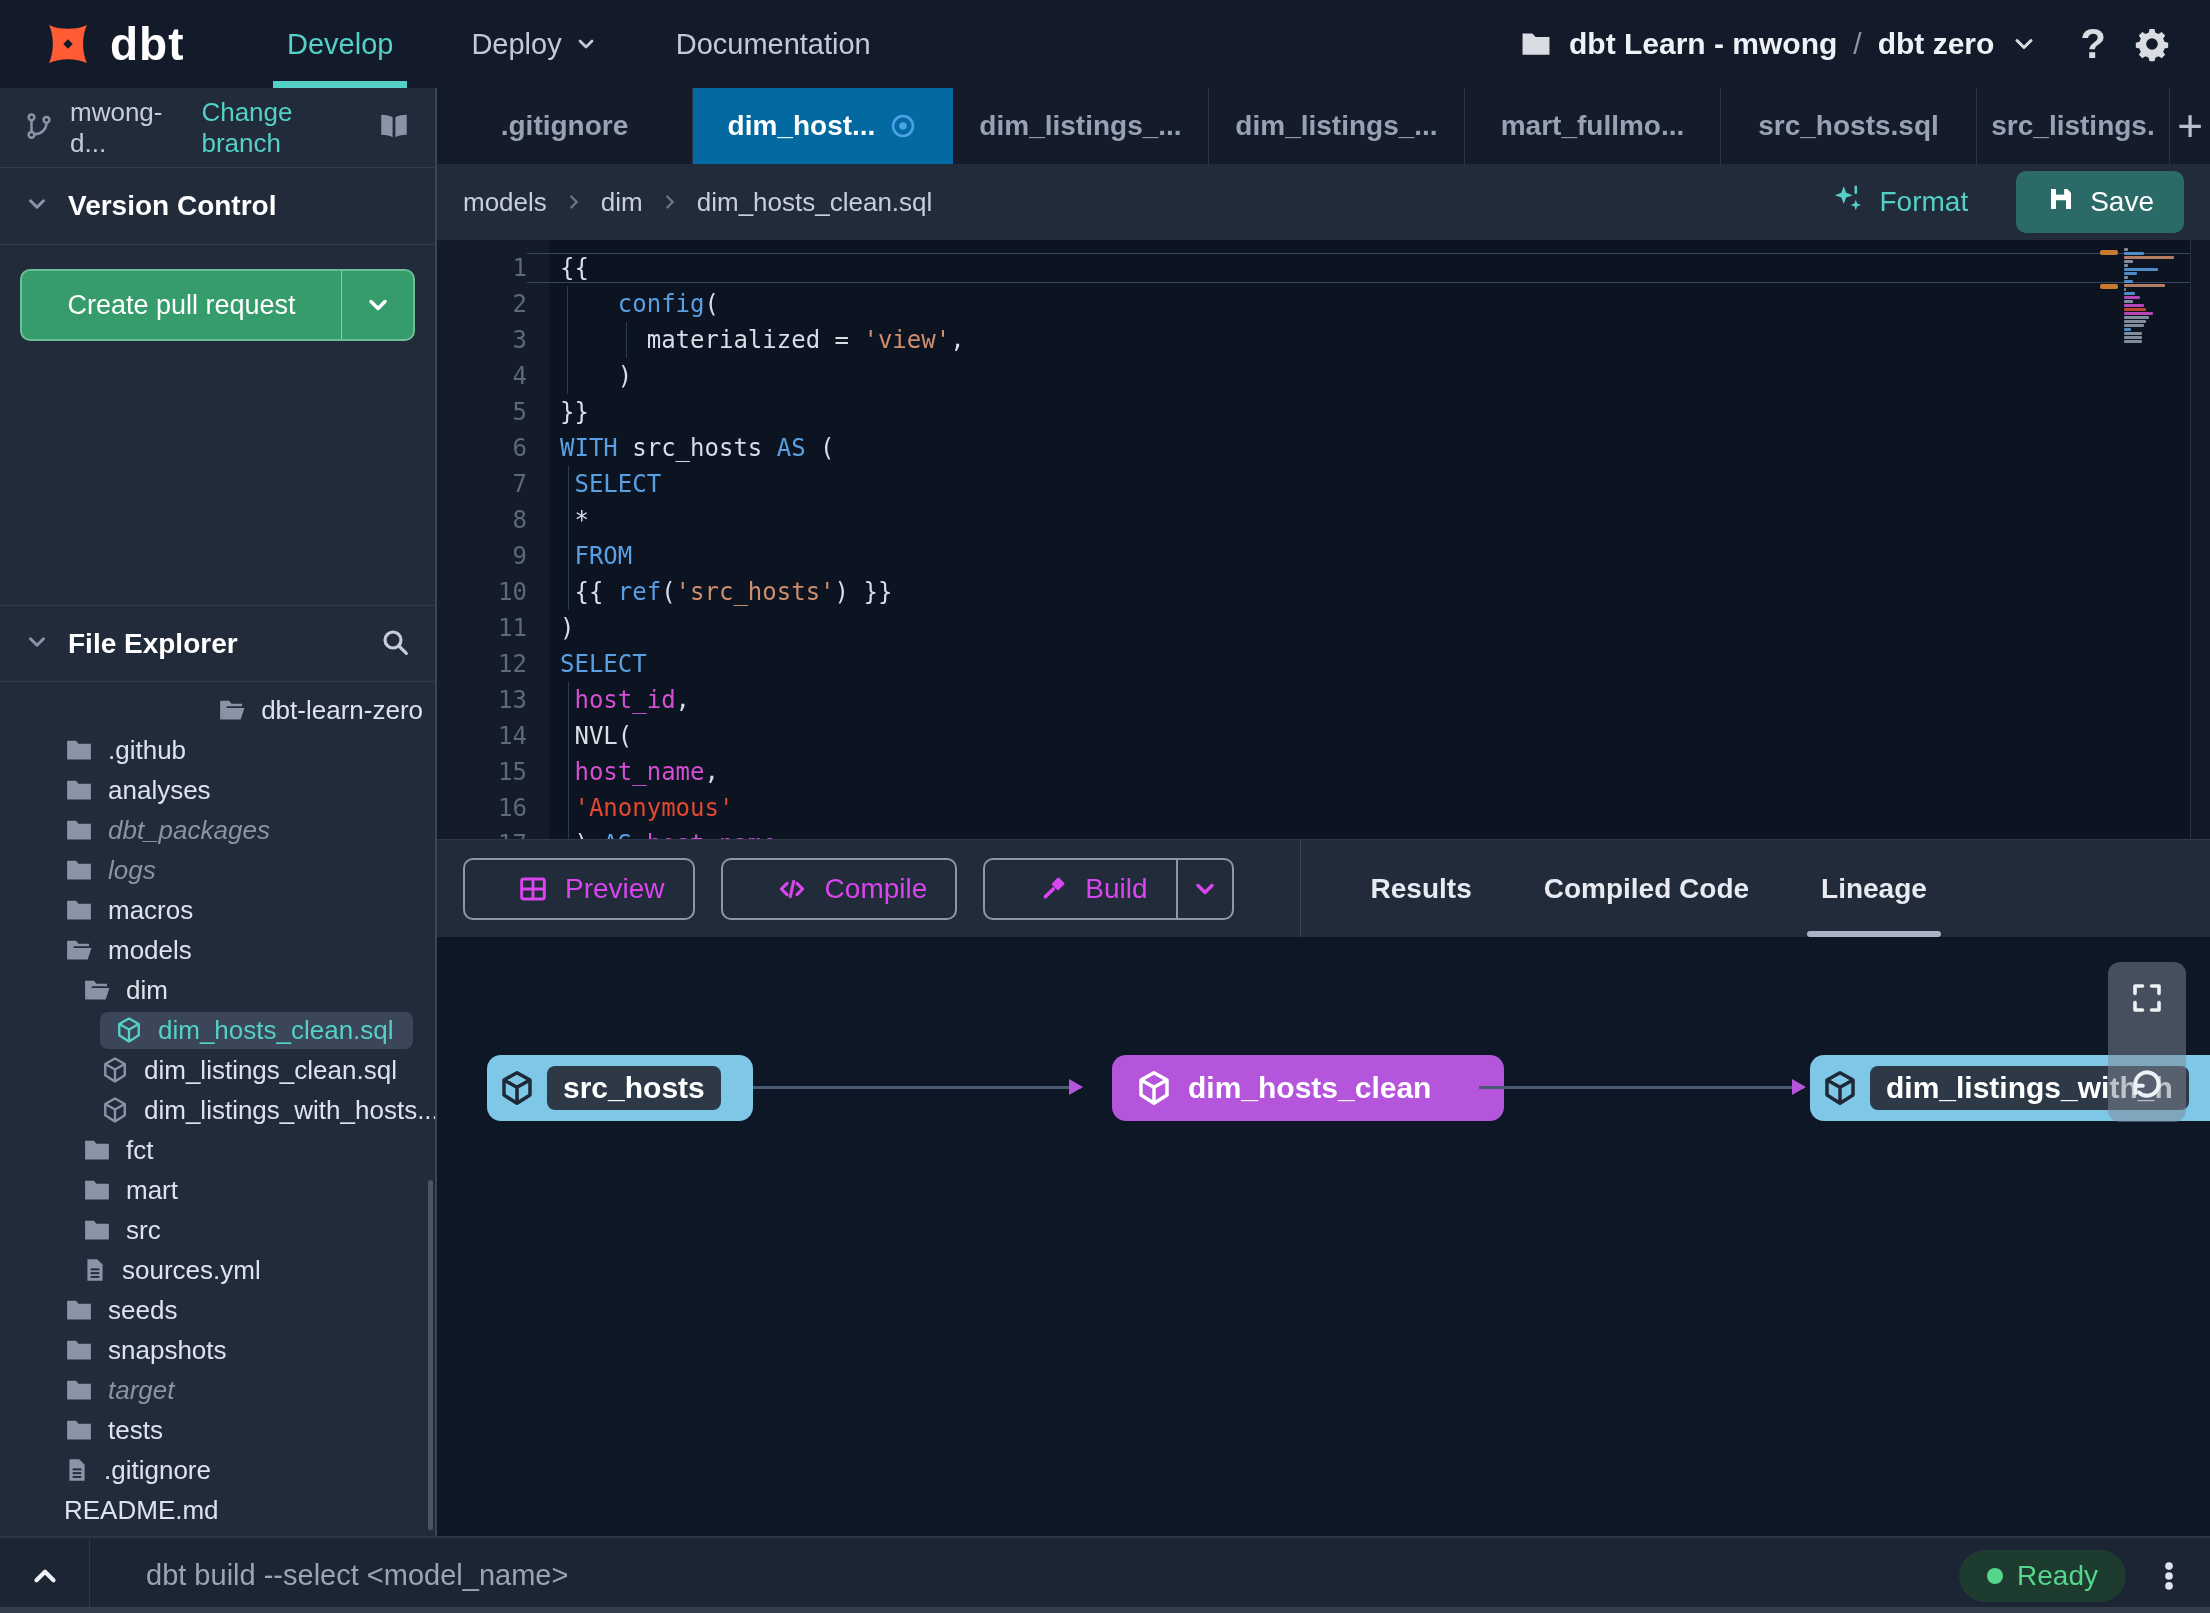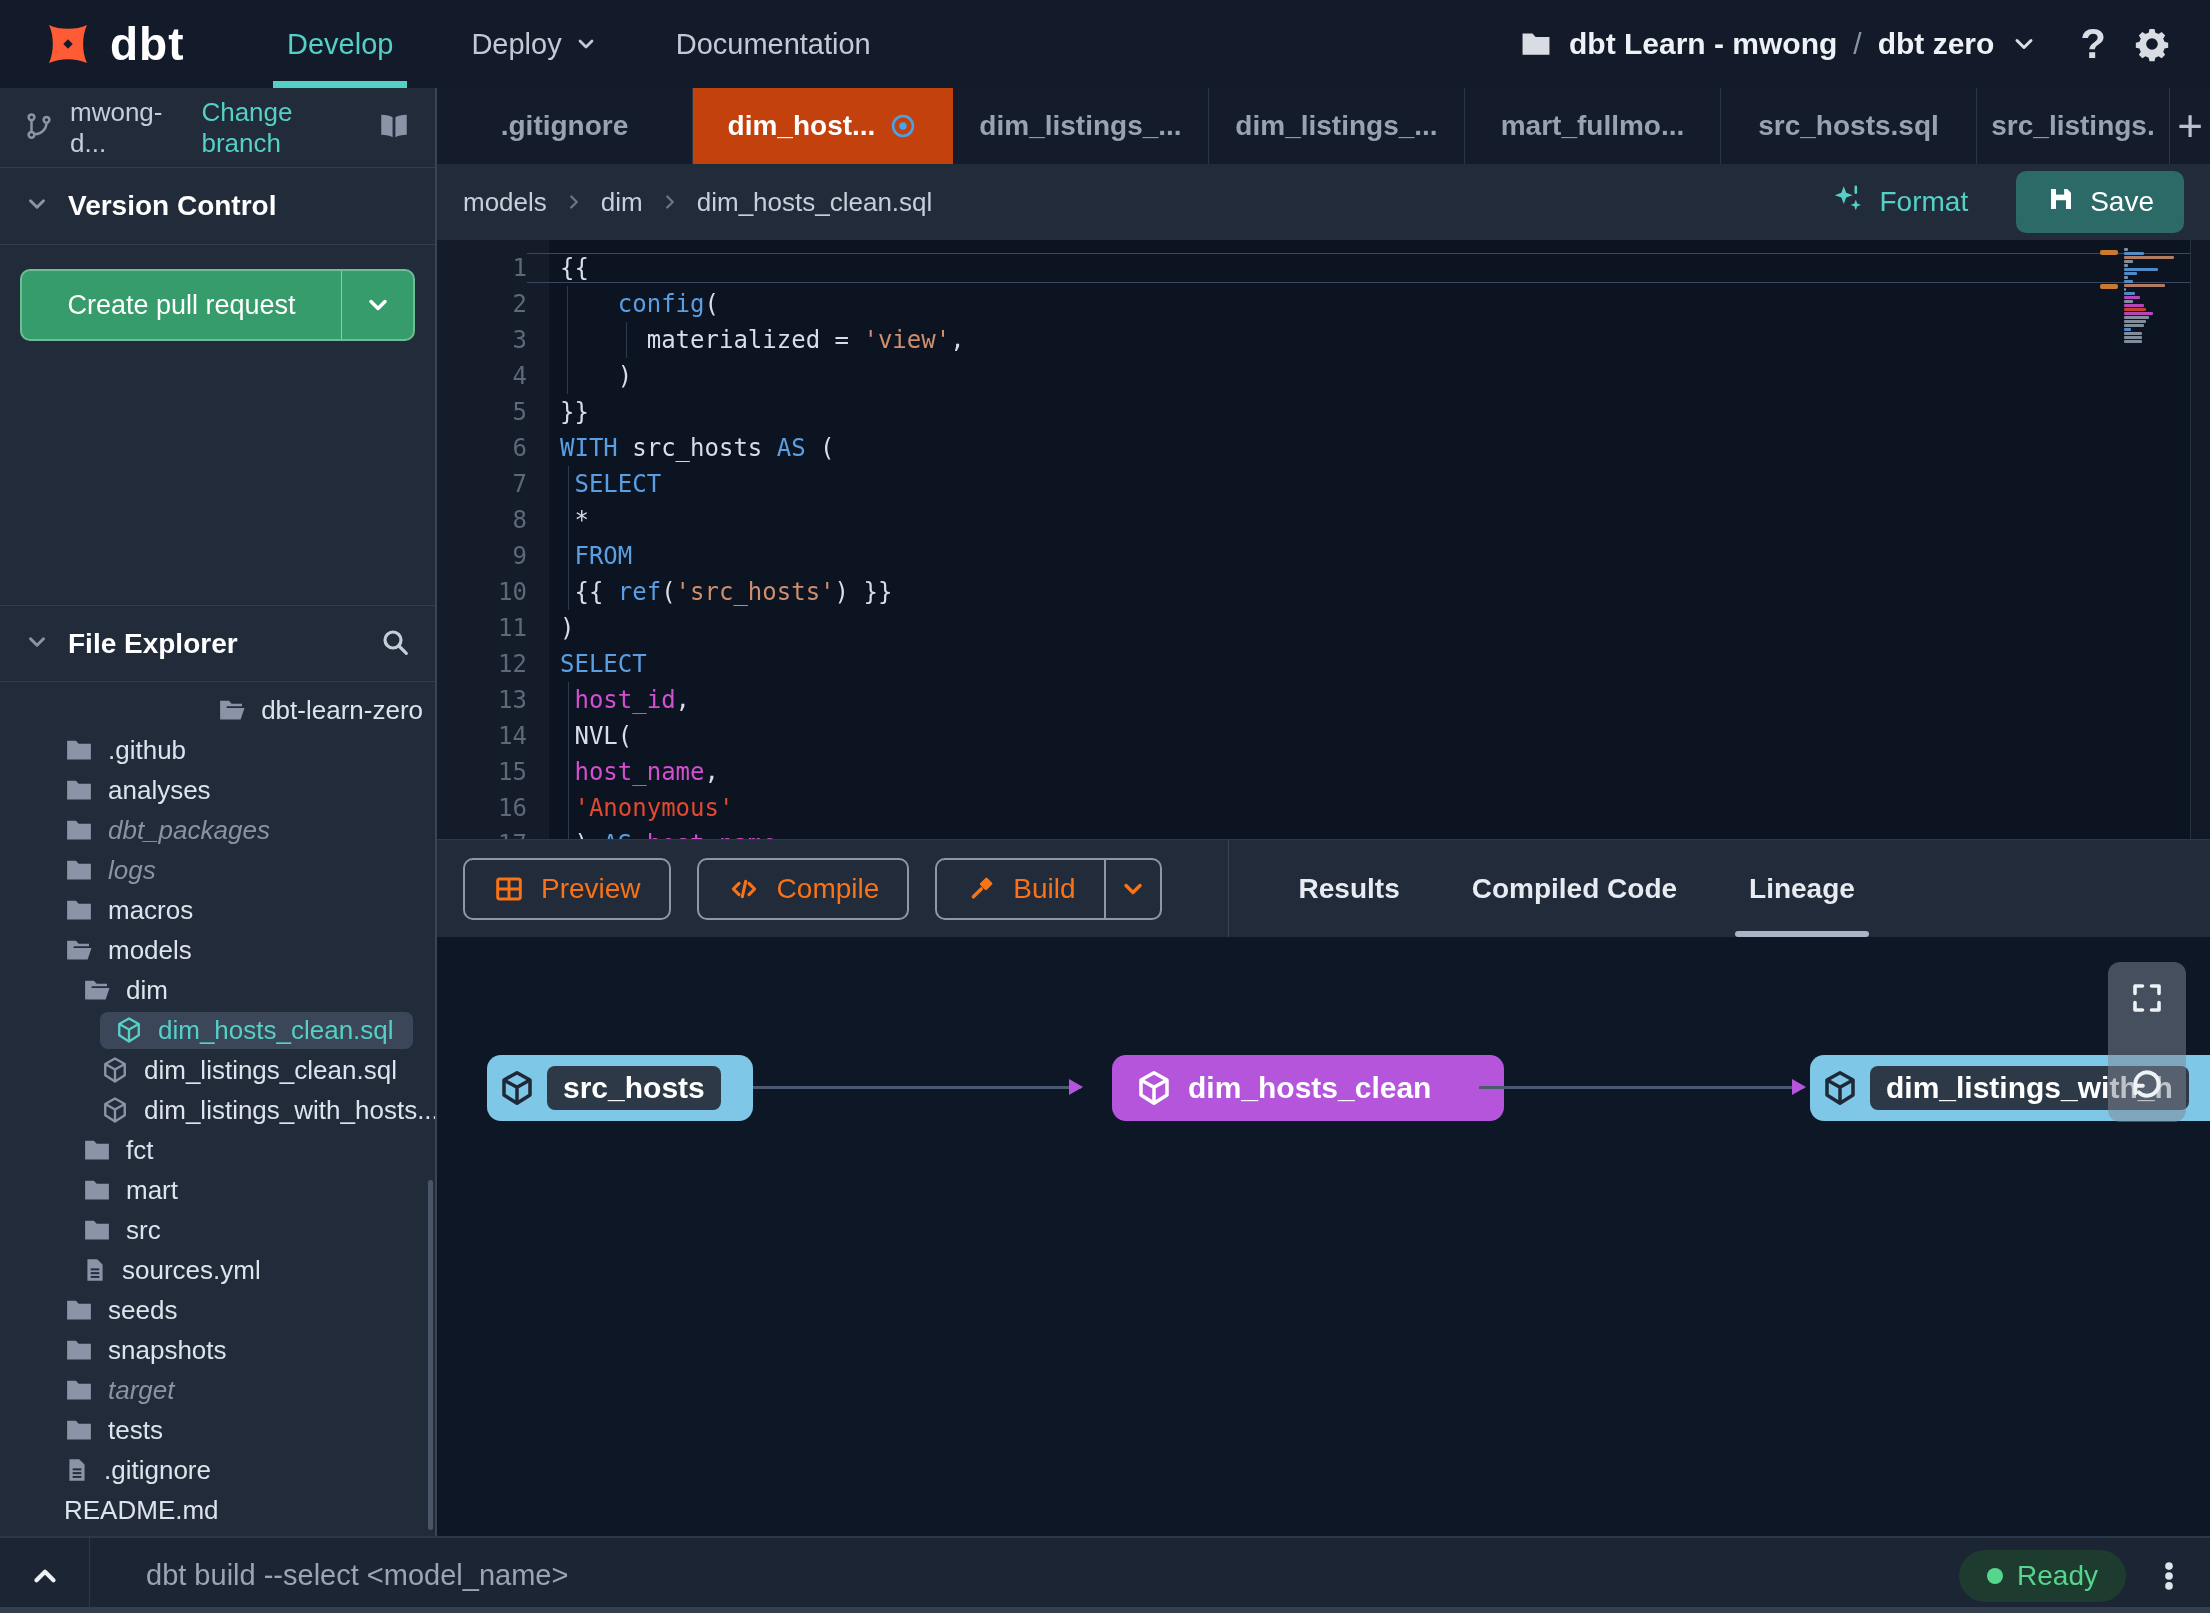--- a/index.html
+++ b/index.html
@@ -50,21 +50,21 @@
   .tree-row.italic .tree-label { font-style:italic; color:#8a93a3; }
   .tree-row.selected .row-inner { background:#3c4659; flex:1; margin-right:22px; padding-left:14px; }
   .tree-row.selected .tree-label, .tree-row.selected .ti { color:#54d0c6; }
   .mod-dot { margin-left:auto; width:10px; height:10px; border-radius:50%; background:#e8ecf2; }
   .sb-scrollthumb { position:absolute; right:2px; top:1092px; width:5px; height:350px; background:#4a5568; border-radius:3px; }
 
   
   .tabstrip { height:76px; background:#141c2b; display:flex; align-items:stretch; }
   .etab { display:flex; align-items:center; justify-content:center; gap:14px; font-size:28px; font-weight:bold;
     color:#98a2b3; border-right:1px solid #2a3546; cursor:pointer; white-space:nowrap; overflow:hidden; }
-  .etab.active { background:#c2410c; color:#fff; border-right-color:transparent; }
+  .etab.active { background:#0369a1; color:#fff; border-right-color:transparent; }
   .newtab { width:40px; display:flex; align-items:center; justify-content:center; font-size:44px; color:#b9c1cd; cursor:pointer; }
 
   
   .crumb-row { height:76px; background:#222b3a; display:flex; align-items:center; padding:0 26px; }
   .crumbs { display:flex; align-items:center; gap:16px; }
   .crumb { font-size:26px; color:#c8cfda; cursor:pointer; }
   .crumb-sep { color:#6b7586; display:flex; }
   .crumb-actions { margin-left:auto; display:flex; align-items:center; gap:48px; }
   .format-btn { display:flex; align-items:center; gap:14px; color:#54d0c6; font-size:28px; cursor:pointer; }
   .save-btn { display:flex; align-items:center; gap:14px; background:#2b6a66; color:#fff; font-size:28px;
@@ -81,21 +81,21 @@
   .code-line.active .lc { border-color:#3a4660; }
   .c-w{color:#d8dee8} .c-b{color:#5b9fe3} .c-s{color:#cf8e6d} .c-r{color:#e2492f} .c-m{color:#d24fd2}
   .guide { position:absolute; width:1px; background:#2e3a4e; }
   .minimap { position:absolute; right:30px; top:8px; width:56px; }
   .mm-bar { border-radius:1px; }
   .mm-marker { position:absolute; width:18px; height:5px; background:#c87a2e; border-radius:2px; }
 
   
   .btoolbar { height:98px; background:#212b3a; border-top:1px solid #2e3848; display:flex; align-items:center; padding-left:26px; }
   .bt-btn { display:flex; align-items:center; height:62px; border:2px solid #8d97a8; border-radius:10px;
-    color:#f97316; font-size:28px; margin-right:26px; cursor:pointer; overflow:hidden; }
+    color:#d946ef; font-size:28px; margin-right:26px; cursor:pointer; overflow:hidden;padding-left:24px; }
   .bt-btn .bt-main { display:flex; align-items:center; gap:16px; padding:0 28px; }
   .bt-btn .bt-chev { width:56px; align-self:stretch; display:flex; align-items:center; justify-content:center; border-left:2px solid #8d97a8; }
   .bt-divider { width:1px; align-self:stretch; background:#3a4454; margin-left:40px; }
   .bt-tabs { display:flex; align-items:stretch; height:100%; margin-left:70px; gap:72px; }
   .bt-tab { display:flex; align-items:center; font-size:28px; font-weight:bold; color:#e8ecf2; position:relative; cursor:pointer; }
   .bt-tab.active::after { content:""; position:absolute; left:-14px; right:-14px; bottom:0; height:6px; background:#aab4c6; border-radius:3px; }
 
   
   .lineage { flex:1; background:#0e1726; position:relative; overflow:hidden; }
   .lnode { position:absolute; top:118px; height:66px; display:flex; align-items:center; cursor:pointer; }

